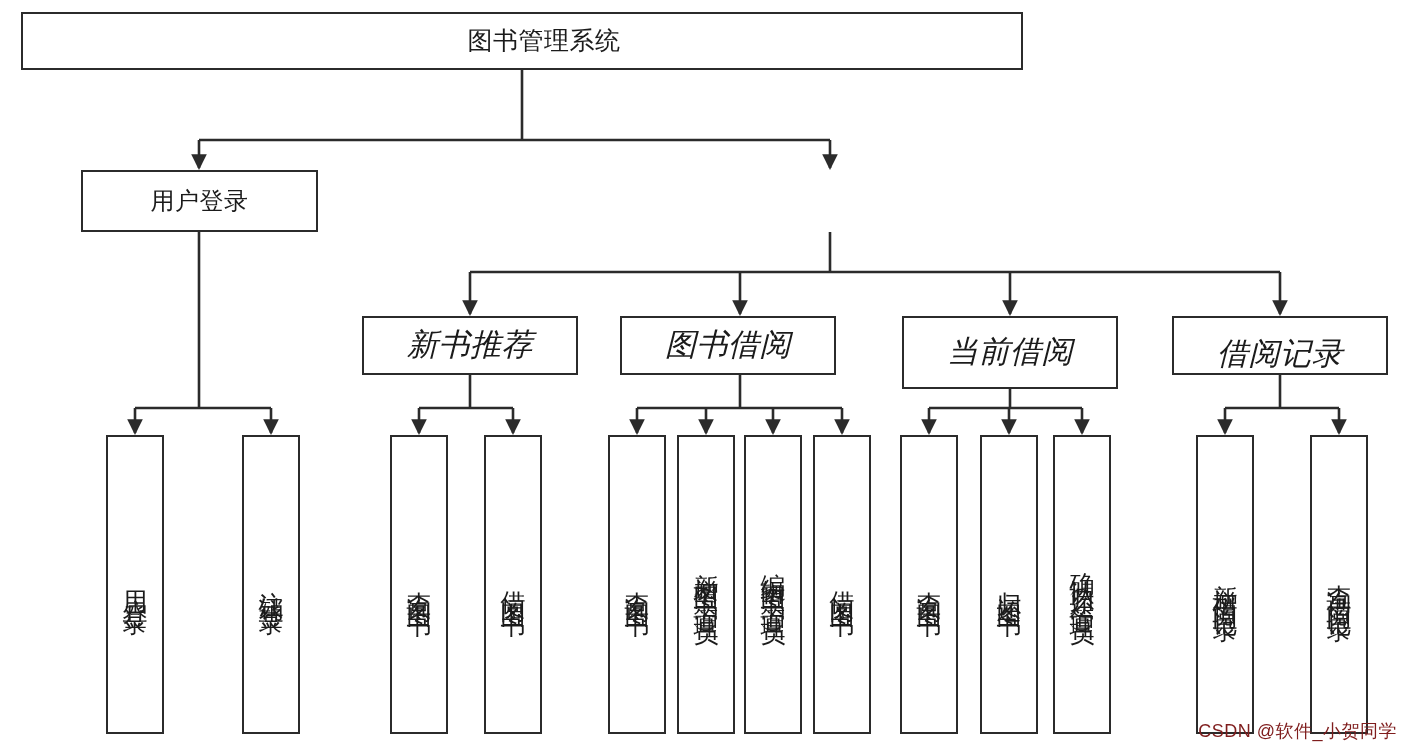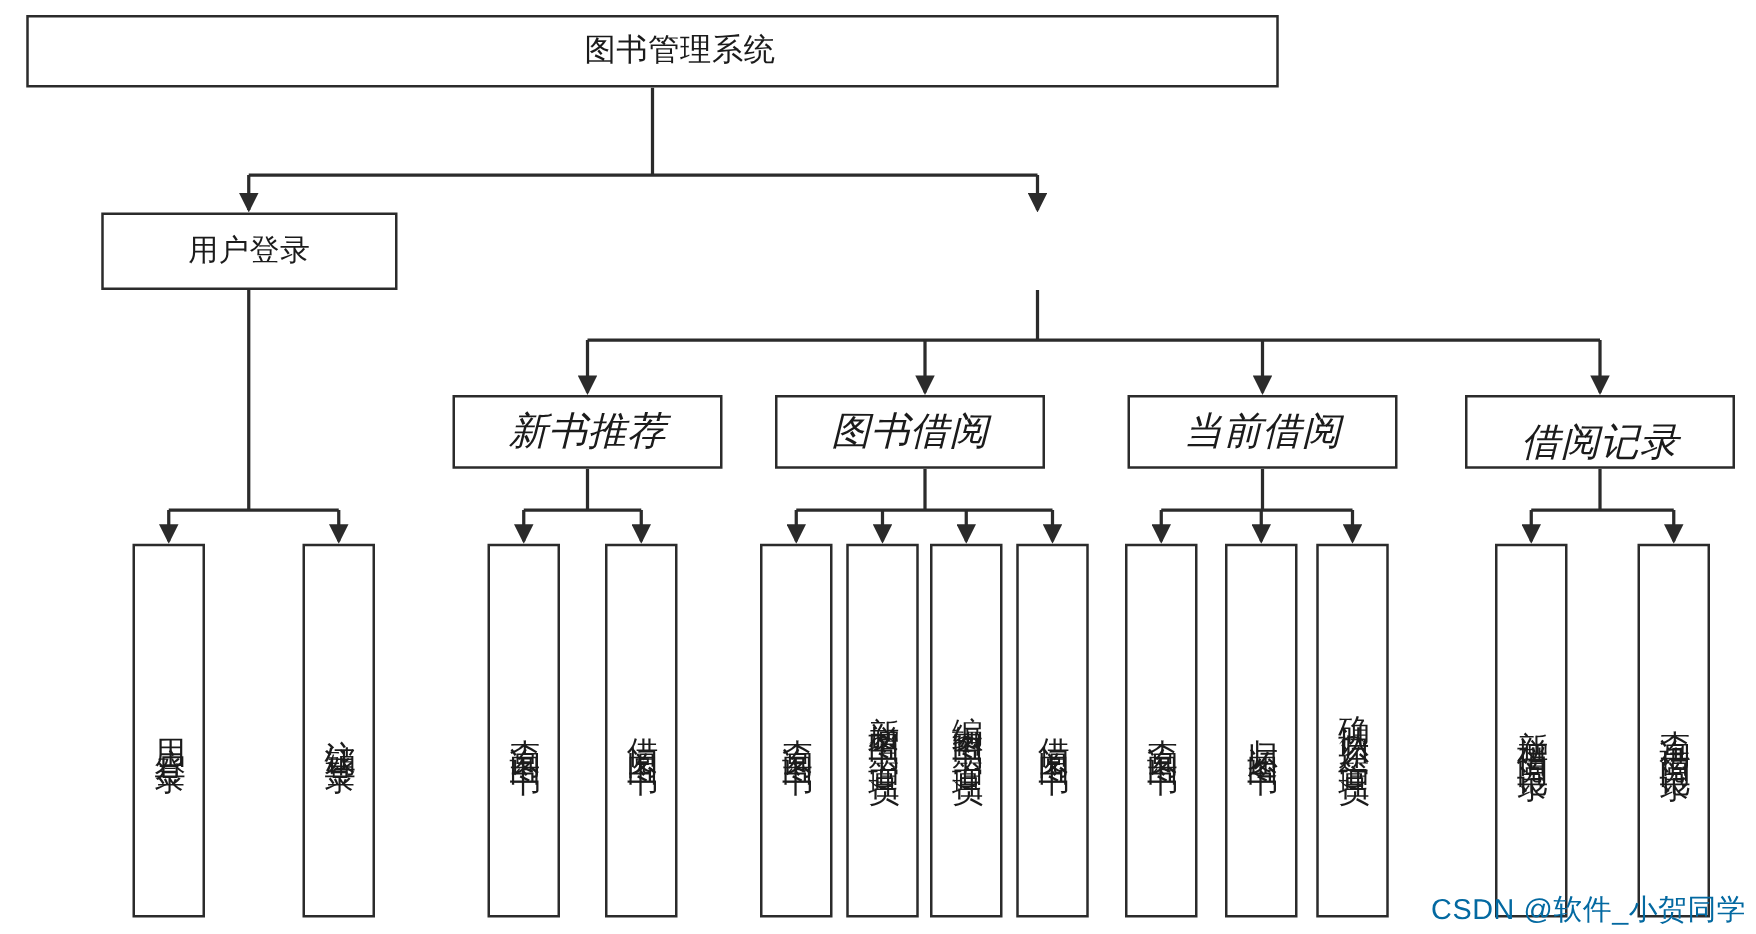--- a/index.html
+++ b/index.html
@@ -47,22 +47,22 @@
     letter-spacing:7px;
     line-height:1;
     white-space:nowrap;
     max-height:282px;
   }
 
   #watermark{
     position:absolute;
     right:8px;
     bottom:4px;
-    font-size:23px;
-    color:#0369a1;
+    font-size:18px;
+    color:#7f1d1d;
     letter-spacing:0.5px;
     white-space:nowrap;
     user-select:none;
   }
 </style>
 </head>
 <body>
 
 <div id="diagram">
 
@@ -123,21 +123,21 @@
   <div class="node lvl2" style="left:81px;top:170px;width:237px;height:62px;">
     <span class="label">用户登录</span>
   </div>
 
   <div class="node lvl3" style="left:362px;top:316px;width:216px;height:59px;">
     <span class="label">新书推荐</span>
   </div>
   <div class="node lvl3" style="left:620px;top:316px;width:216px;height:59px;">
     <span class="label">图书借阅</span>
   </div>
-  <div class="node lvl3" style="left:902px;top:316px;width:216px;height:59px;">
+  <div class="node lvl3" style="left:902px;top:316px;width:216px;height:73px;">
     <span class="label">当前借阅</span>
   </div>
   <div class="node lvl3" style="left:1172px;top:316px;width:216px;height:59px;align-items:flex-end;">
     <span class="label">借阅记录</span>
   </div>
 
   <div class="node leaf" style="left:106px;top:435px;width:58px;height:299px;">
     <span class="label">用户登录</span>
   </div>
   <div class="node leaf" style="left:242px;top:435px;width:58px;height:299px;">

